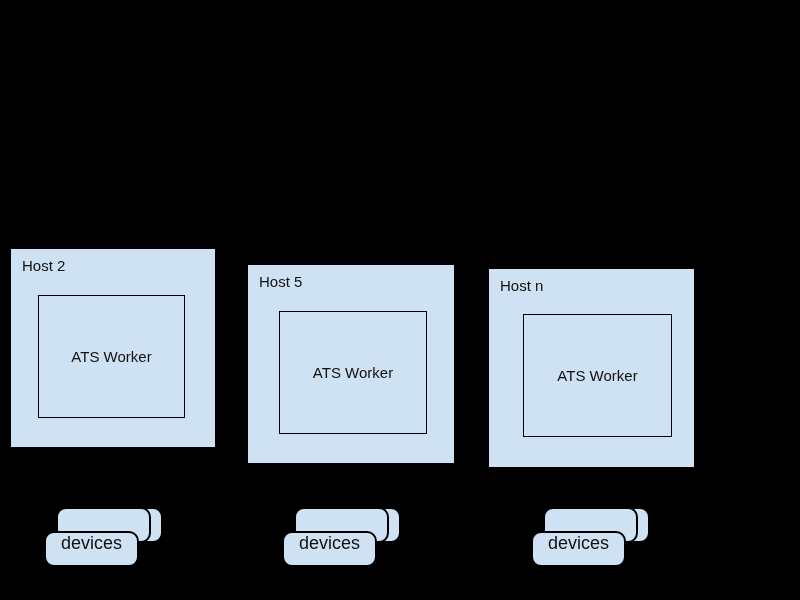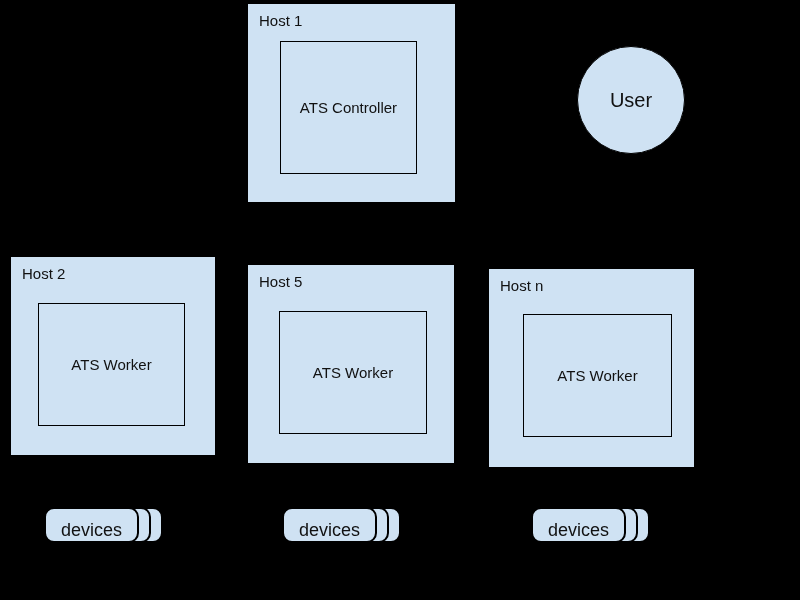--- a/index.html
+++ b/index.html
@@ -69,52 +69,44 @@
     height: 36px;
     background: var(--fill);
     border: 2px solid var(--line);
     border-radius: 10px;
   }
   .device-card.back2 { left: 24px; }
   .device-card.back1 { left: 12px; }
   .device-card.front {
     left: 0;
     display: flex;
-    align-items: flex-end;
+    align-items: flex-start;
     justify-content: center;
     font-size: 18px;
+    margin-top: 24px;
   }
   
   #host-1 { left: 247px; top: 3px;   width: 209px; height: 200px; }
   #host-1 .component-box { left: 32px; top: 37px; width: 137px; height: 133px; }
-  #host-2 { left: 10px;  top: 256px; width: 206px; height: 200px; }
+  #host-2 { left: 10px;  top: 248px; width: 206px; height: 200px; }
   #host-2 .component-box { left: 27px; top: 46px; width: 147px; height: 123px; }
   #host-3 { left: 247px; top: 264px; width: 208px; height: 200px; }
   #host-3 .component-box { left: 31px; top: 46px; width: 148px; height: 123px; }
   #host-n { left: 488px; top: 268px; width: 207px; height: 200px; }
   #host-n .component-box { left: 34px; top: 45px; width: 149px; height: 123px; }
   #device-stack-1 { left: 44px;  top: 507px; }
   #device-stack-2 { left: 282px; top: 507px; }
   #device-stack-3 { left: 531px; top: 507px; }
 </style>
 </head>
 <body>
 
 <div class="canvas">
 
-  <div class="host" id="host-1">
-    <div class="host-label">Host 1</div>
-    <div class="component-box">
-      <span>ATS Controller</span>
-    </div>
-  </div>
 
-  <div class="user-circle">
-    <span>User</span>
-  </div>
 
   <div class="host" id="host-2">
     <div class="host-label">Host 2</div>
     <div class="component-box">
       <span>ATS Worker</span>
     </div>
   </div>
 
   <div class="host" id="host-3">
     <div class="host-label">Host 5</div>

